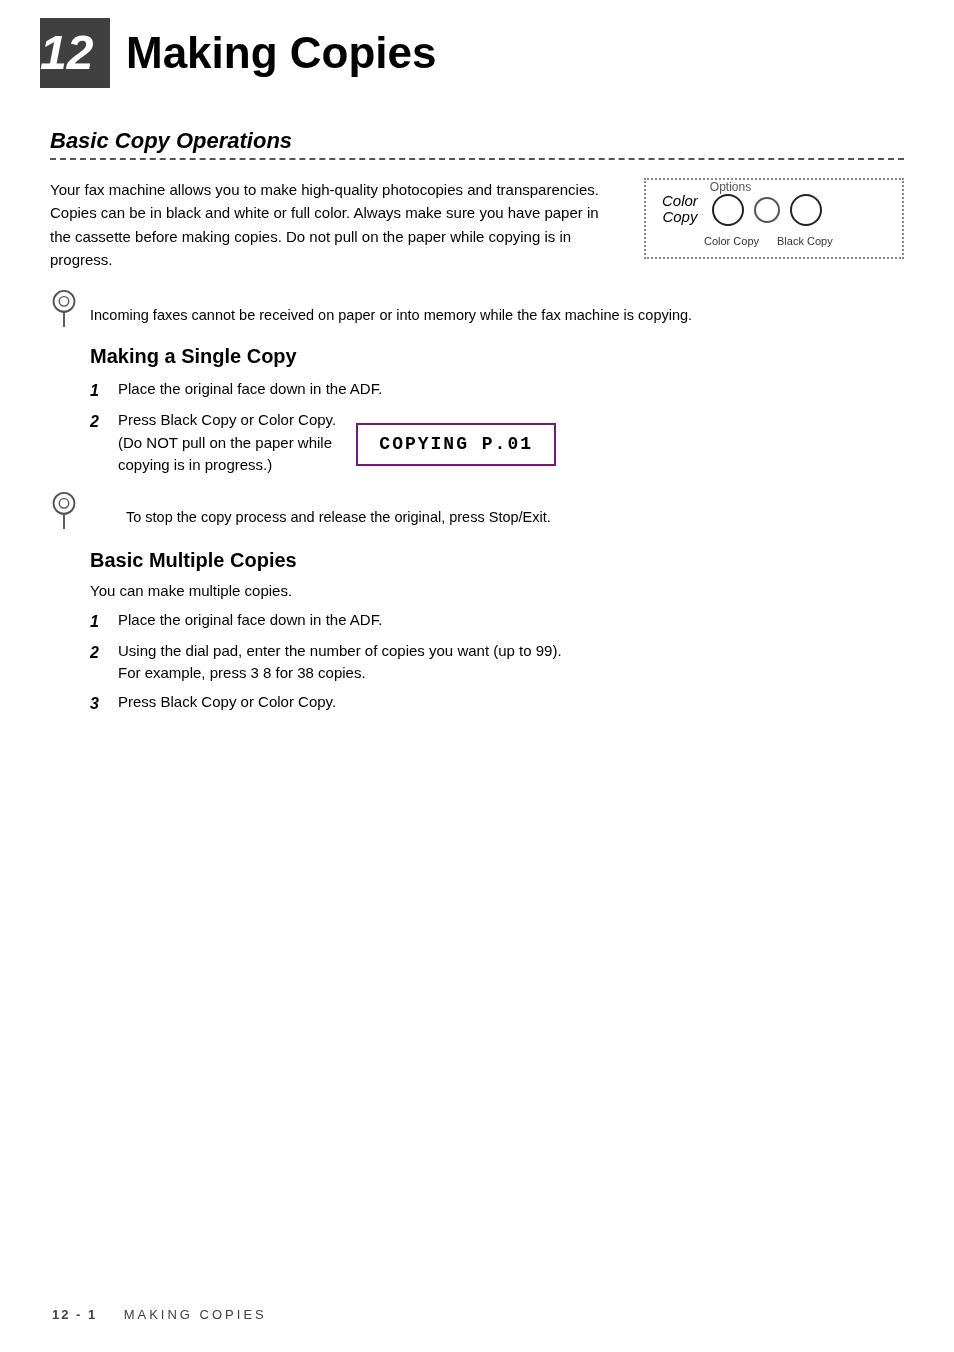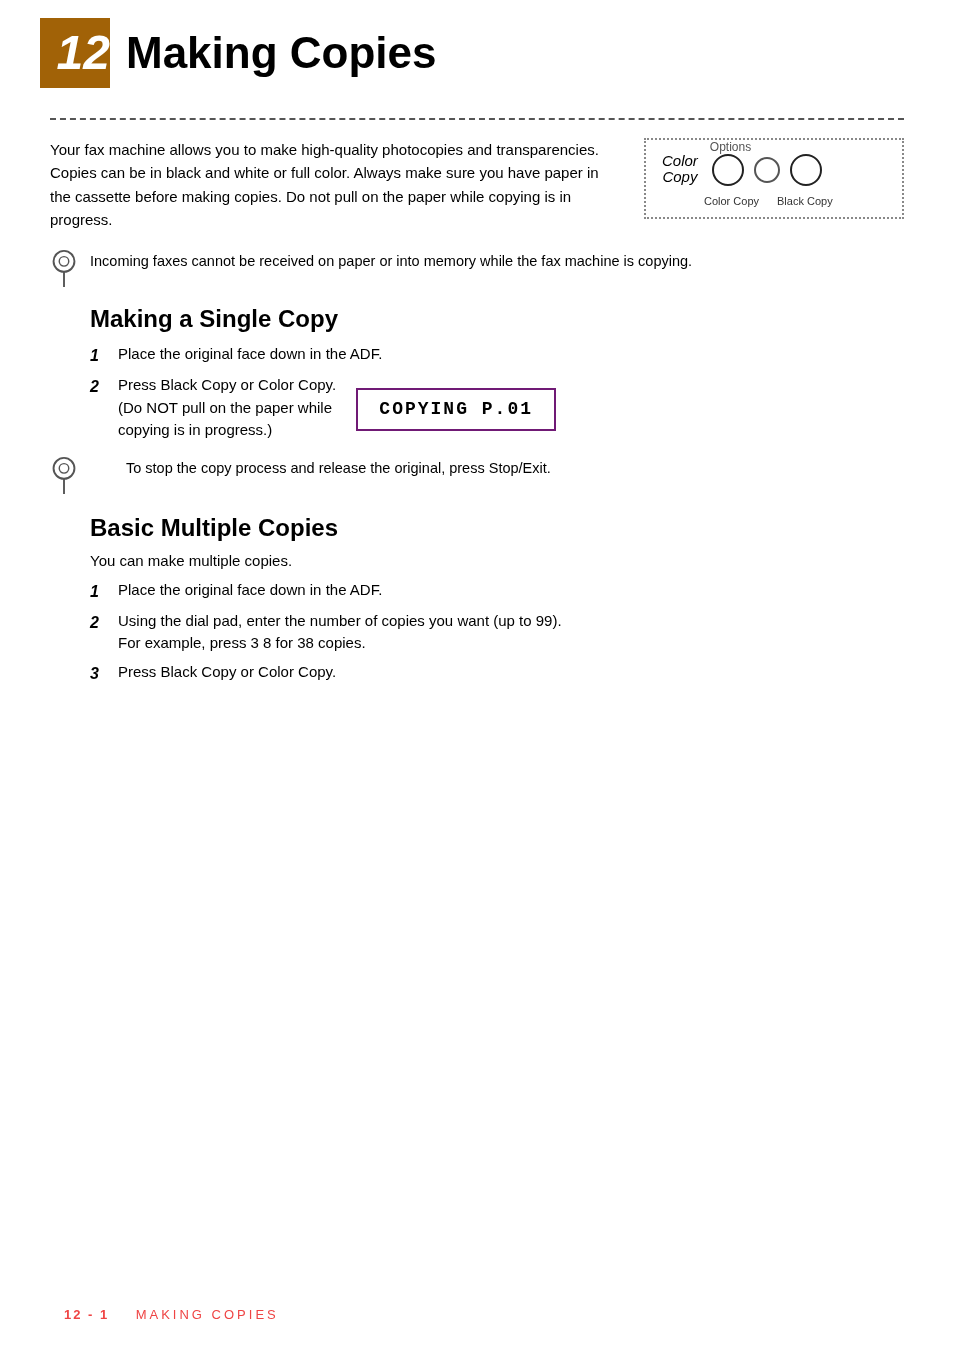--- a/index.html
+++ b/index.html
@@ -14,30 +14,30 @@
     }
 
     
     .page-header {
       display: flex;
       align-items: center;
       padding: 18px 40px 10px 40px;
       border-bottom: none;
     }
     .chapter-num-box {
-      background: #a16207;
+      background: #404040;
       color: #fff;
       font-size: 42px;
       font-weight: bold;
       font-style: italic;
       width: 70px;
       height: 70px;
       display: flex;
       align-items: center;
-      justify-content: flex-end;
+      justify-content: flex-start;
       margin-right: 16px;
       flex-shrink: 0;
     }
     .chapter-num-box span {
       font-style: italic;
       font-size: 48px;
       line-height: 1;
     }
     .page-title {
       font-size: 44px;
@@ -137,38 +137,38 @@
       gap: 18px;
       margin-top: 5px;
       font-size: 11px;
       color: #333;
       margin-left: 42px;
     }
 
     
     .note-box {
       display: flex;
-      align-items: flex-start;
+      align-items: flex-end;
       gap: 12px;
       margin: 2px 0 18px 0;
     }
     .note-icon {
       flex-shrink: 0;
       width: 28px;
       height: 38px;
     }
     .note-text {
       font-size: 14.5px;
       line-height: 1.5;
       padding-top: 2px;
     }
 
     
     .sub-heading {
-      font-size: 24px;
+      font-size: 20px;
       font-weight: bold;
       margin-top: 10px;
       margin-bottom: 10px;
       padding-left: 40px;
     }
 
     
     .step-list {
       padding-left: 0;
       list-style: none;
@@ -214,24 +214,24 @@
       margin-top: 4px;
       background: #fff;
       align-self: center;
       flex-shrink: 0;
     }
 
     
     .page-footer {
       position: absolute;
       bottom: 30px;
-      left: 64px;
+      left: 52px;
       font-size: 13px;
       letter-spacing: 2px;
-      color: #ef4444;
+      color: #404040;
     }
     .page-footer-num {
       font-weight: bold;
       margin-right: 4px;
     }
 
     
     strong { font-weight: normal; }
     em { font-style: italic; }
   </style>
@@ -242,20 +242,21 @@
 
   <div class="page-header">
     <div class="chapter-num-box">
       <span>12</span>
     </div>
     <div class="page-title">Making Copies</div>
   </div>
 
   <div class="content">
 
+    <div class="section-heading">Basic Copy Operations</div>
     <hr class="dashed-sep">
 
     <div class="intro-row">
       <div class="intro-text">Your fax machine allows you to make high-quality photocopies and transparencies. Copies can be in black and white or full color. Always make sure you have paper in the cassette before making copies.  Do not pull on the paper while copying is in progress.</div>
 
       <div class="panel-dotted">
         <div class="panel-inner">
           <div class="panel-row1">
             <div style="display:flex; align-items:center; gap:10px;">
               <div class="color-copy-label">

